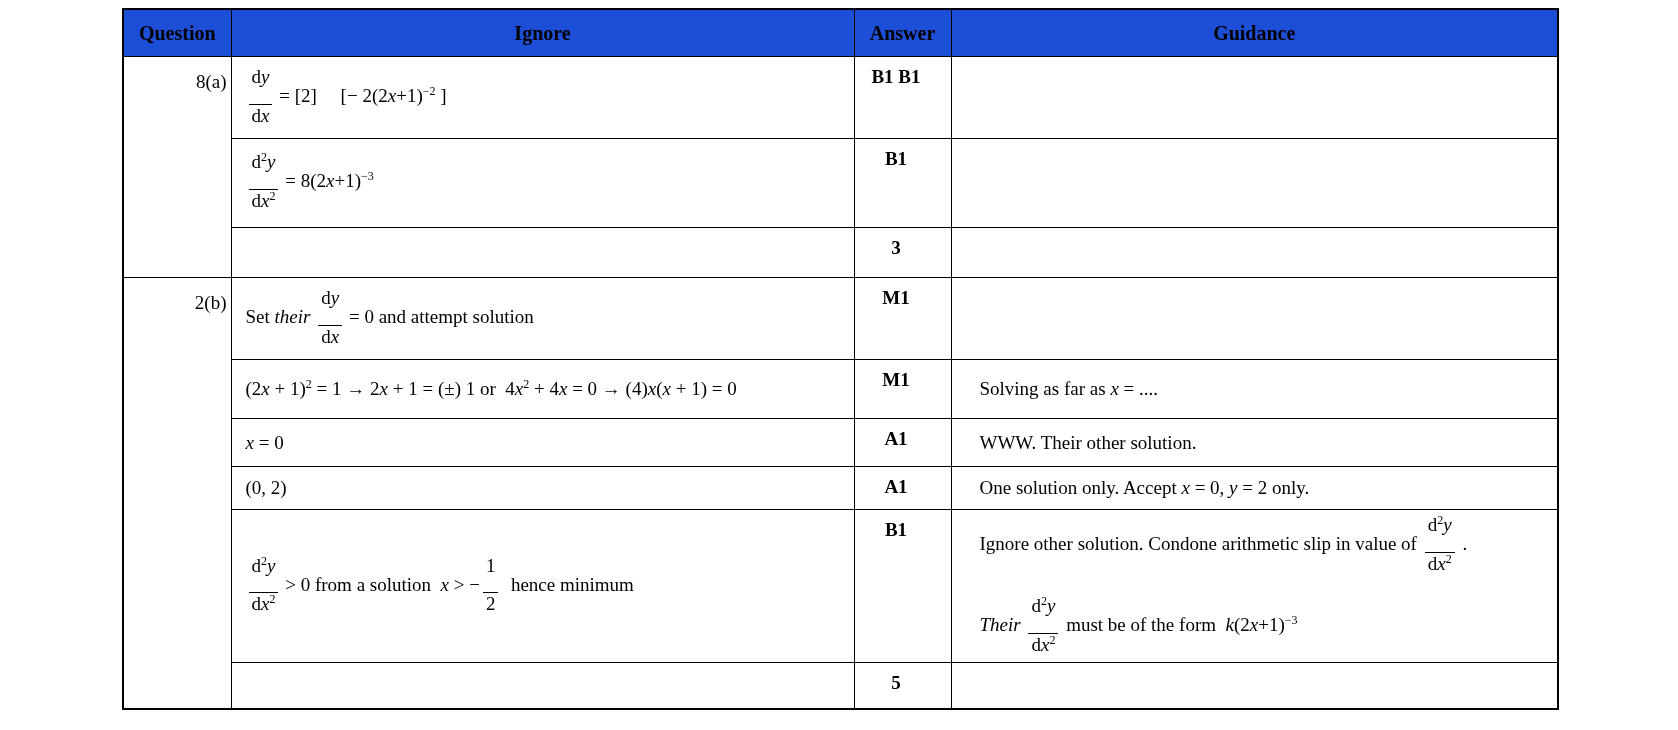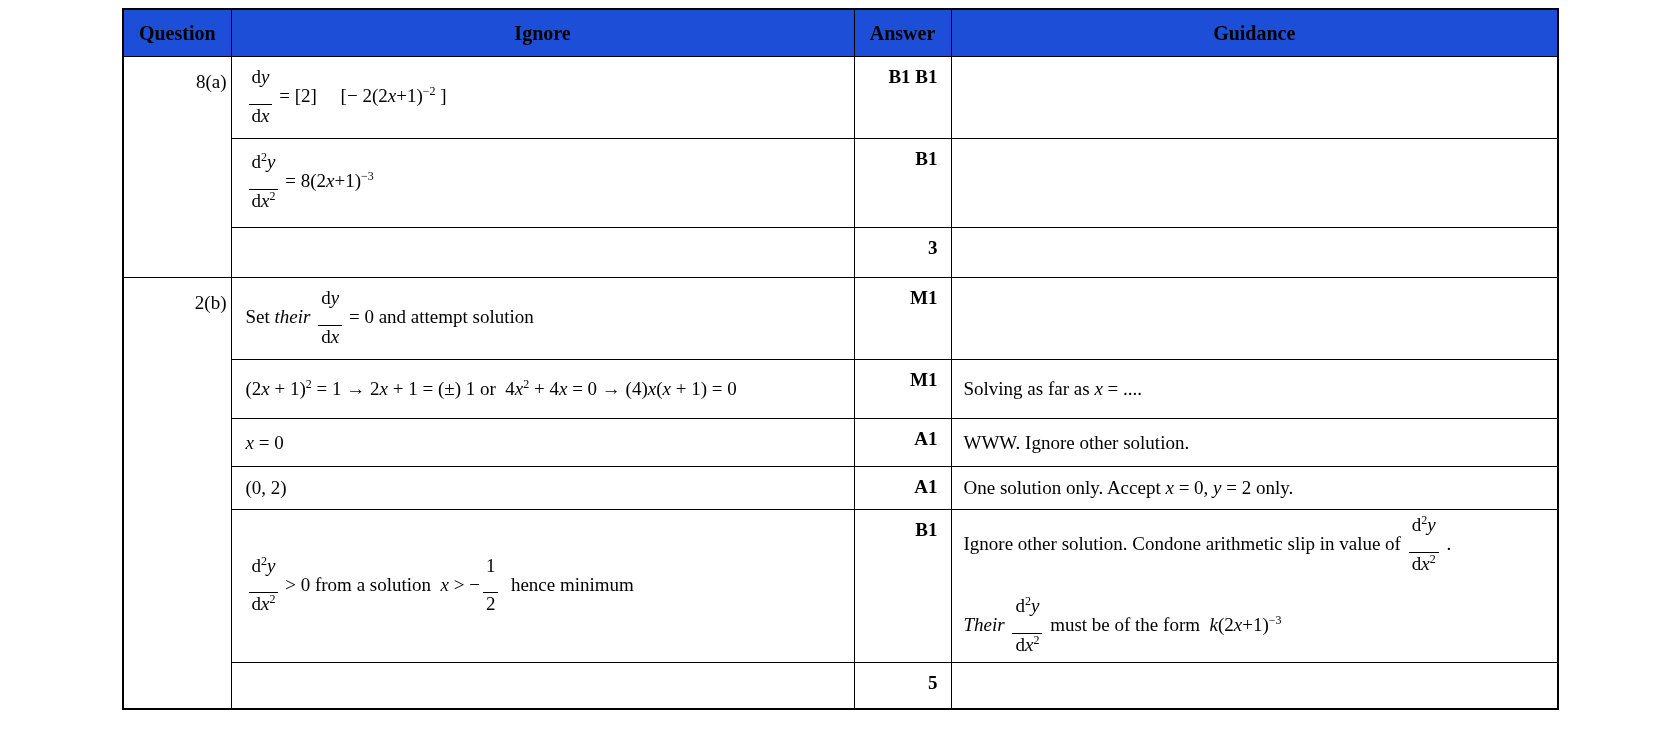--- a/index.html
+++ b/index.html
@@ -10,23 +10,23 @@
     border:2.5px solid #000;
     font-size:19px;
   }
   .ms th,.ms td{border:1.6px solid #000;overflow:hidden;}
   .ms thead th{
     background:#1d4ed8;font-weight:bold;font-size:20px;
     height:46px;text-align:center;vertical-align:middle;padding:0;
   }
   td.qcell{text-align:right;vertical-align:top;padding:14px 4px 0 4px;}
   td.acell{vertical-align:middle;text-align:left;padding:6px 10px 6px 14px;}
-  td.mcell{vertical-align:top;text-align:right;font-weight:bold;padding:9px 13px 0 0;}
+  td.mcell{vertical-align:top;text-align:center;font-weight:bold;padding:9px 13px 0 0;}
   td.gcell{vertical-align:middle;text-align:left;padding:6px 10px 6px 12px;}
-  .gline{display:block;}
+  .gline{display:block;margin-left:16px;}
   .gline + .gline{margin-top:22px;}
   .it{font-style:italic;}
   .spr{font-size:12px;position:relative;top:-7px;line-height:0;}
   .frac{
     display:inline-flex;flex-direction:column;align-items:center;
     vertical-align:middle;margin:0 3px;line-height:1.08;text-align:center;
     position:relative;top:-1px;
   }
   .fnum{display:block;border-bottom:1.4px solid #000;padding:0 3px 16px 3px;}
   .fden{display:block;padding-top:1px;}
@@ -85,21 +85,21 @@
         <td class="acell">(2<span class="it">x</span> + 1)<span class="spr">2</span> = 1 → 2<span class="it">x</span> + 1 = (±) 1 or&nbsp; 4<span class="it">x</span><span class="spr">2</span> + 4<span class="it">x</span> = 0 → (4)<span class="it">x</span>(<span class="it">x</span> + 1) = 0</td>
         <td class="mcell">M1</td>
         <td class="gcell">
           <span class="gline">Solving as far as <span class="it">x</span> = ....</span>
         </td>
       </tr>
       <tr style="height: 48px;">
         <td class="acell"><span class="it">x</span> = 0</td>
         <td class="mcell">A1</td>
         <td class="gcell">
-          <span class="gline">WWW. Ignore other solution.</span>
+          <span class="gline">WWW. Their other solution.</span>
         </td>
       </tr>
       <tr style="height: 43px;">
         <td class="acell">(0, 2)</td>
         <td class="mcell">A1</td>
         <td class="gcell">
           <span class="gline">One solution only. Accept <span class="it">x</span> = 0, <span class="it">y</span> = 2 only.</span>
         </td>
       </tr>
       <tr style="height: 152px;">

